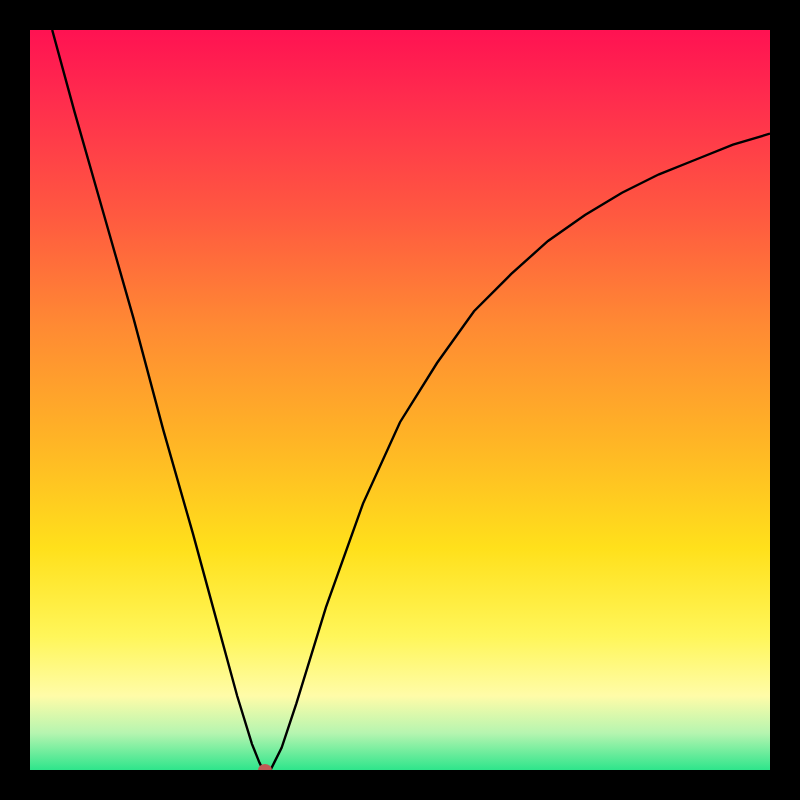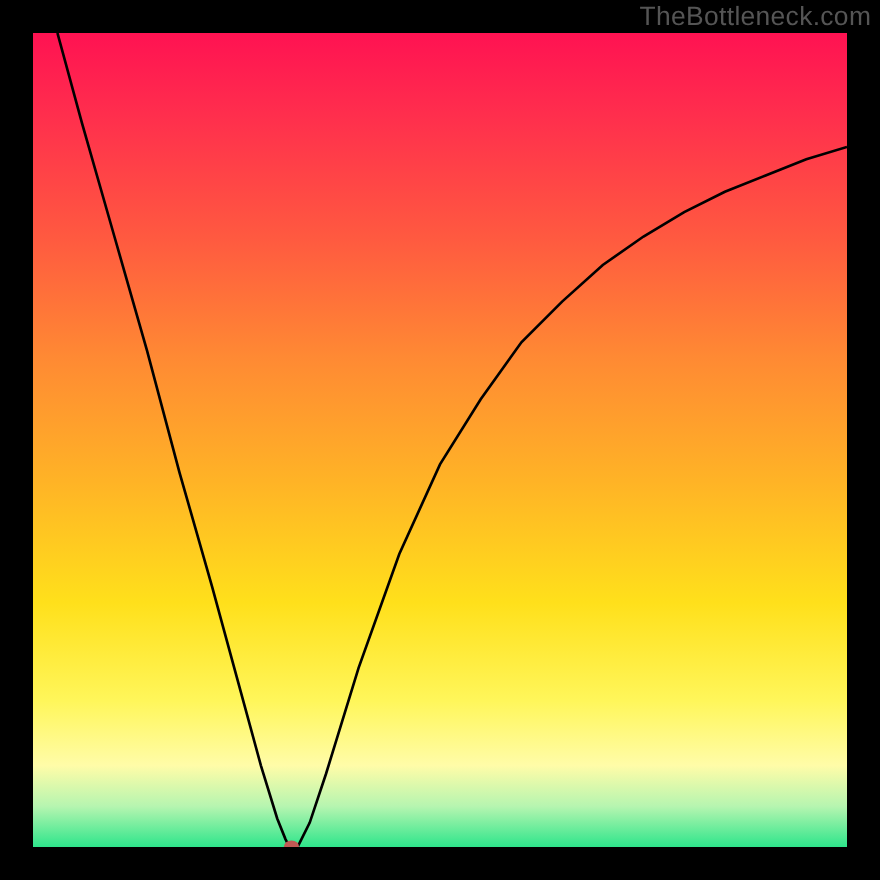--- a/index.html
+++ b/index.html
@@ -65,21 +65,20 @@
     background: #c15a55;
     border-radius: 50%;
     transform: translate(-50%, -50%);
     z-index: 30;
   }
 </style>
 </head>
 <body>
 
 <div class="frame">
-  <div class="watermark">TheBottleneck.com</div>
 
   <div class="plot">
     <div class="gradient"></div>
 
     <svg class="curve" viewBox="0 0 740 740" preserveAspectRatio="none">
       <path id="curve-path" fill="none" stroke="#000" stroke-width="2.4" d="M22.20 0.00 L44.40 81.40 L74.00 185.00 L103.60 288.60 L133.20 399.60 L162.80 503.20 L185.00 584.60 L207.20 666.00 L222.00 714.10 L229.40 732.60 L233.10 740.00 L236.80 740.00 L240.50 740.00 L244.20 732.60 L251.60 717.80 L266.40 673.40 L296.00 577.20 L333.00 473.60 L370.00 392.20 L407.00 333.00 L444.00 281.20 L481.00 244.20 L518.00 210.90 L555.00 185.00 L592.00 162.80 L629.00 144.30 L666.00 129.50 L703.00 114.70 L740.00 103.60"></path>
     </svg>
 
     <div class="minpoint" id="minpoint" style="left: 235.32px; top: 740px;"></div>
   </div>

